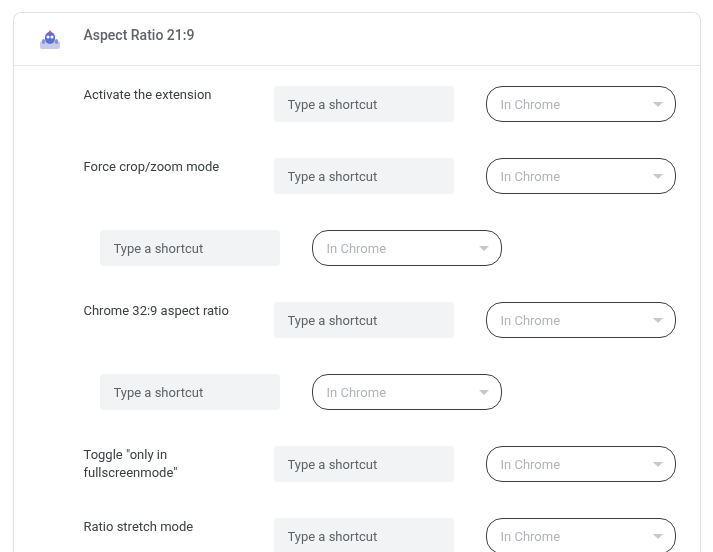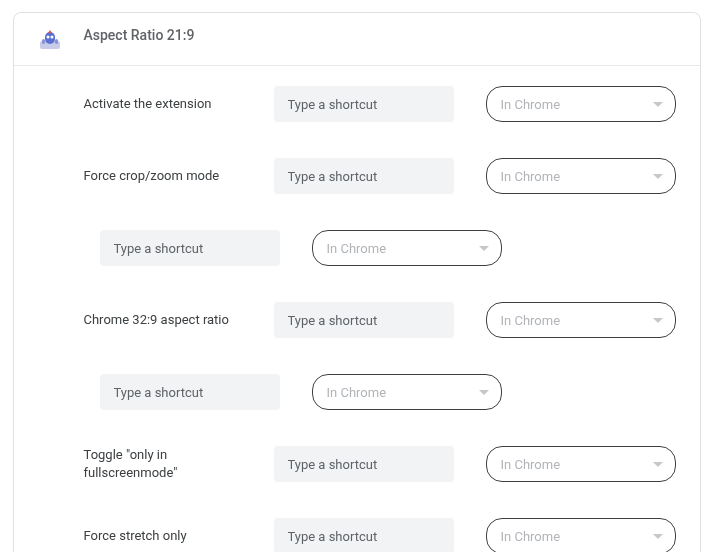--- a/index.html
+++ b/index.html
@@ -32,21 +32,21 @@
     .header-title {
       font-size: 14px;
       font-weight: 500;
       color: #5f6368;
     }
     .body {
       padding: 20px 24px 24px 70px;
     }
     .row {
       display: flex;
-      align-items: center;
+      align-items: flex-start;
       margin-bottom: 36px;
     }
     .row:last-child { margin-bottom: 0; }
     .label {
       width: 174px;
       font-size: 13px;
       color: #3c4043;
       padding-right: 12px;
       line-height: 1.4;
     }
@@ -158,21 +158,21 @@
     <div class="row">
       <div class="label">Toggle "only in fullscreenmode"</div>
       <input class="shortcut-input" placeholder="Type a shortcut" style="">
       <div class="select">
         <span class="select-value">In Chrome</span>
         <span class="caret"></span>
       </div>
     </div>
 
     <div class="row">
-      <div class="label">Force stretch only</div>
+      <div class="label">Ratio stretch mode</div>
       <input class="shortcut-input" placeholder="Type a shortcut" style="">
       <div class="select">
         <span class="select-value">In Chrome</span>
         <span class="caret"></span>
       </div>
     </div>
 
   </div>
 </div>
 

